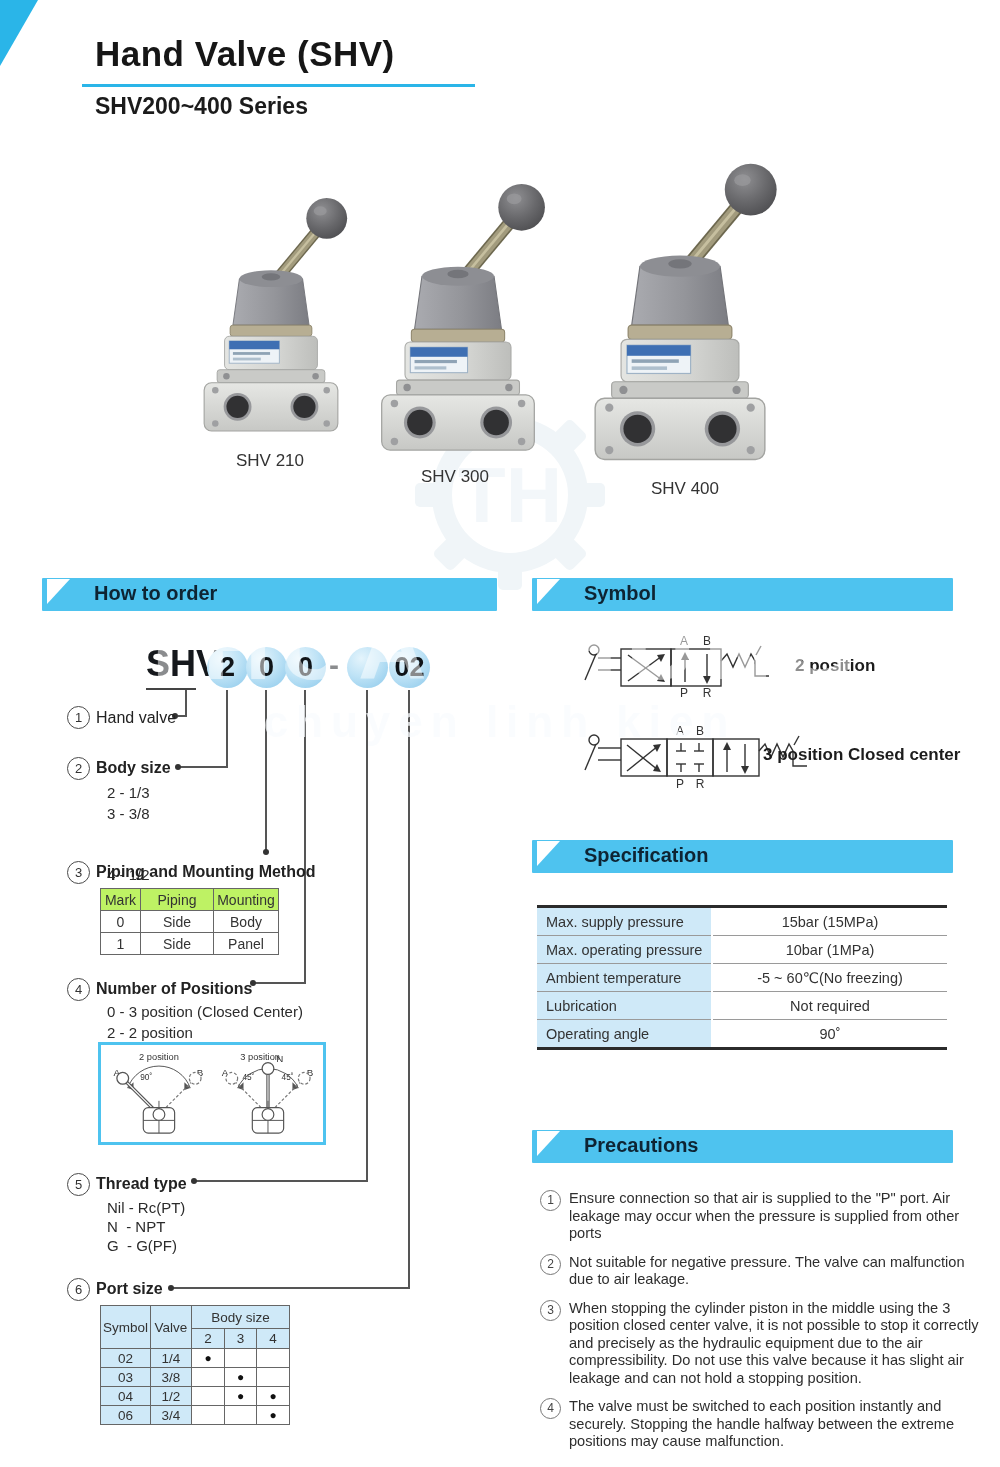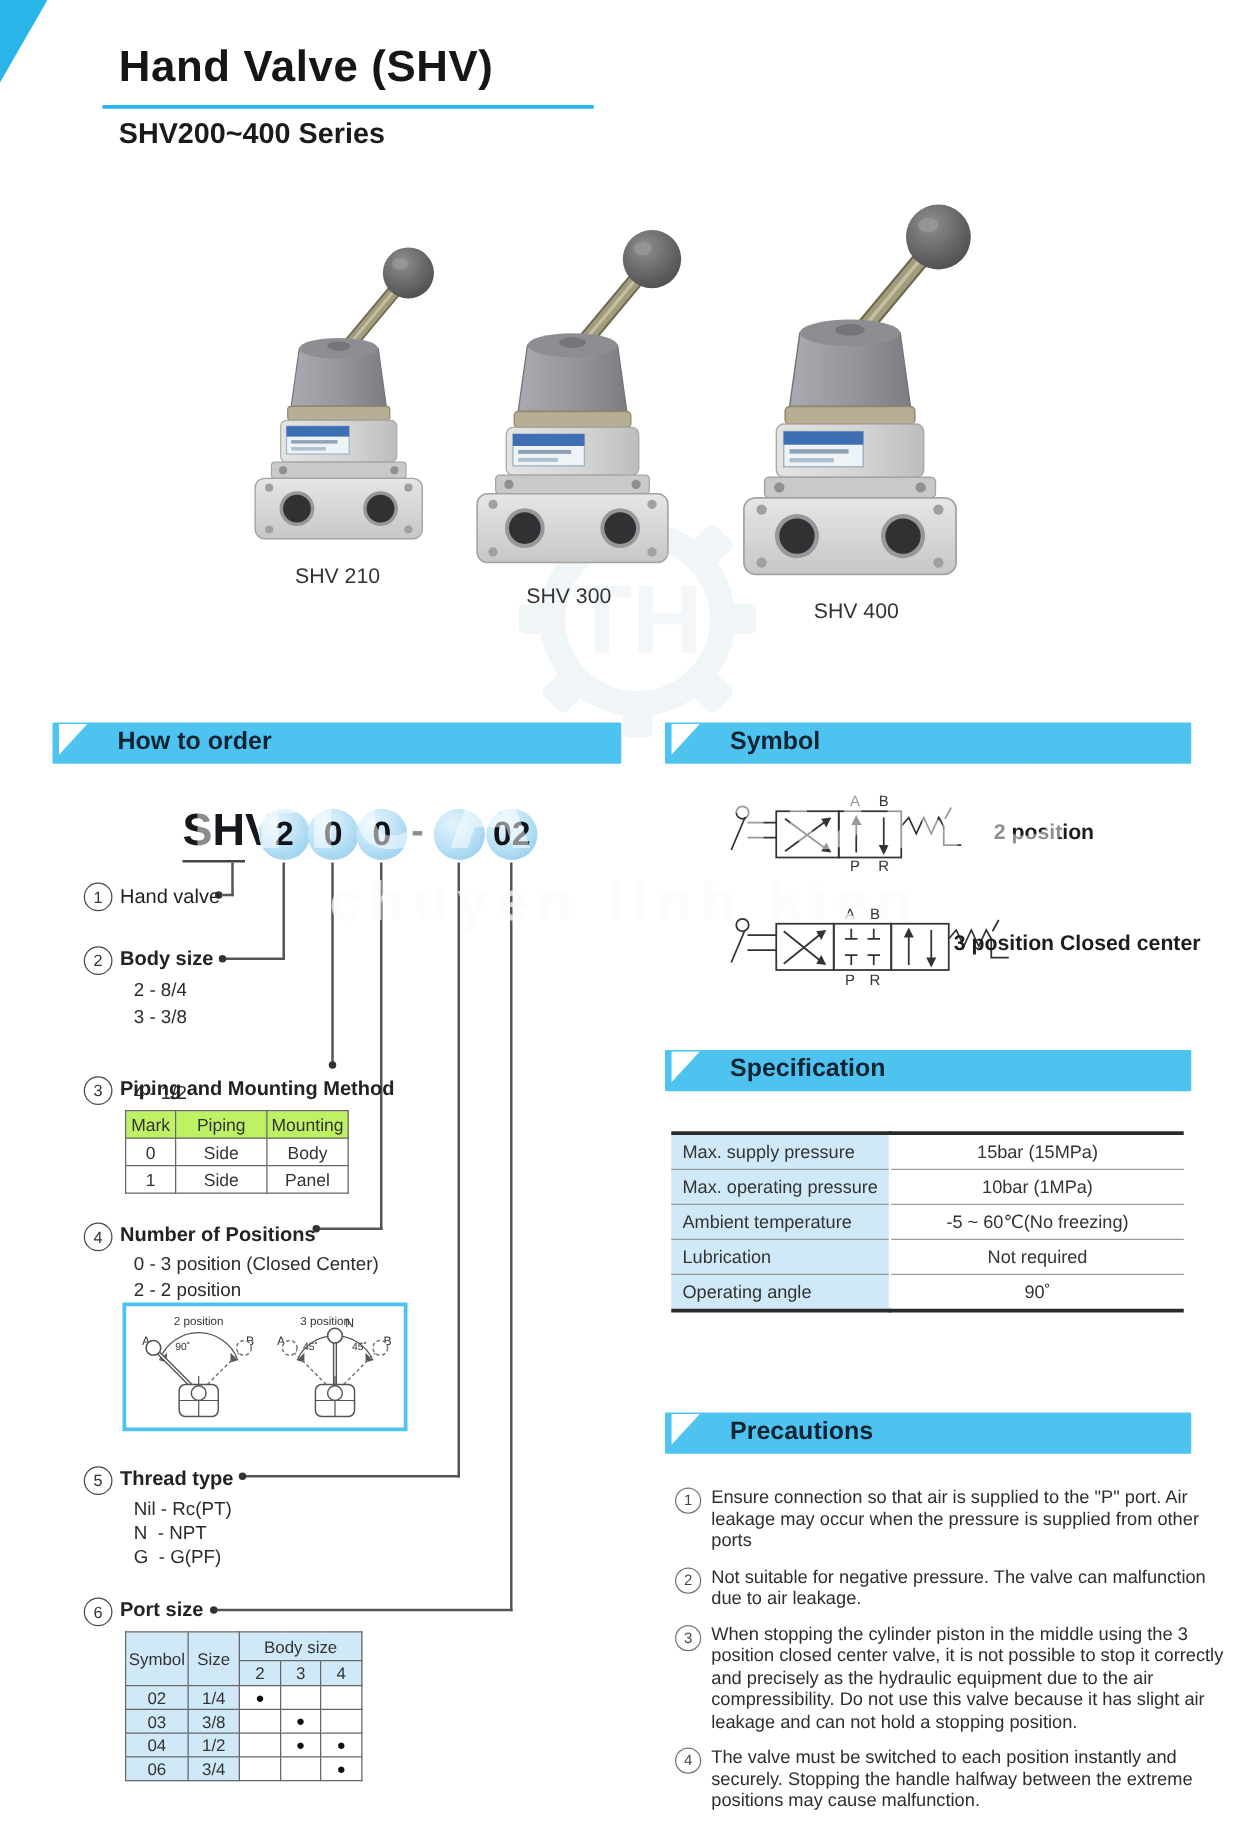--- a/index.html
+++ b/index.html
@@ -200,21 +200,21 @@
 
   <div class="abs vline" style="left:408px;top:690px;height:599px;"></div>
   <div class="abs hline" style="left:173px;top:1287px;width:237px;"></div>
   <div class="abs ldot" style="left:168px;top:1285px;"></div>
 
   <span class="abs cnum" style="left:67px;top:706px;">1</span>
   <span class="abs sec-label" style="left:96px;top:709px;">Hand valve</span>
 
   <span class="abs cnum" style="left:67px;top:757px;">2</span>
   <span class="abs sec-label bold" style="left:96px;top:759px;">Body size</span>
-  <span class="abs opt" style="left:107px;top:784px;">2 - 8/4</span>
+  <span class="abs opt" style="left:107px;top:784px;">2 - 1/3</span>
   <span class="abs opt" style="left:107px;top:805px;">3 - 3/8</span>
   <span class="abs opt" style="left:107px;top:826px;margin-top:40px;">4 - 1/2</span>
 
   <span class="abs cnum" style="left:67px;top:861px;">3</span>
   <span class="abs sec-label bold" style="left:96px;top:863px;">Piping and Mounting Method</span>
   <table class="abs pm-table" style="left:100px;top:888px;">
     <tbody>
         <tr>
       <td class="hd" style="width:37px;">Mark</td>
       <td class="hd" style="width:70px;">Piping</td>
@@ -287,21 +287,21 @@
   <span class="abs opt" style="left:107px;top:1218px;white-space:pre;">N  - NPT</span>
   <span class="abs opt" style="left:107px;top:1237px;white-space:pre;">G  - G(PF)</span>
 
   <span class="abs cnum" style="left:67px;top:1278px;">6</span>
   <span class="abs sec-label bold" style="left:96px;top:1280px;">Port size</span>
 
   <table class="abs port-table" style="left:100px;top:1305px;">
     <tbody>
         <tr>
       <td class="hd" rowspan="2" style="width:47px;">Symbol</td>
-      <td class="hd" rowspan="2" style="width:38px;">Size</td>
+      <td class="hd" rowspan="2" style="width:38px;">Valve</td>
       <td class="hd" colspan="3" style="height:20px;">Body size</td>
     </tr>
     <tr>
       <td class="hd" style="width:30px;height:17px;">2</td>
       <td class="hd" style="width:29px;">3</td>
       <td class="hd" style="width:30px;">4</td>
     </tr>
     <tr style="height:19px;">
       <td class="hd">02</td>
       <td class="hd">1/4</td>

